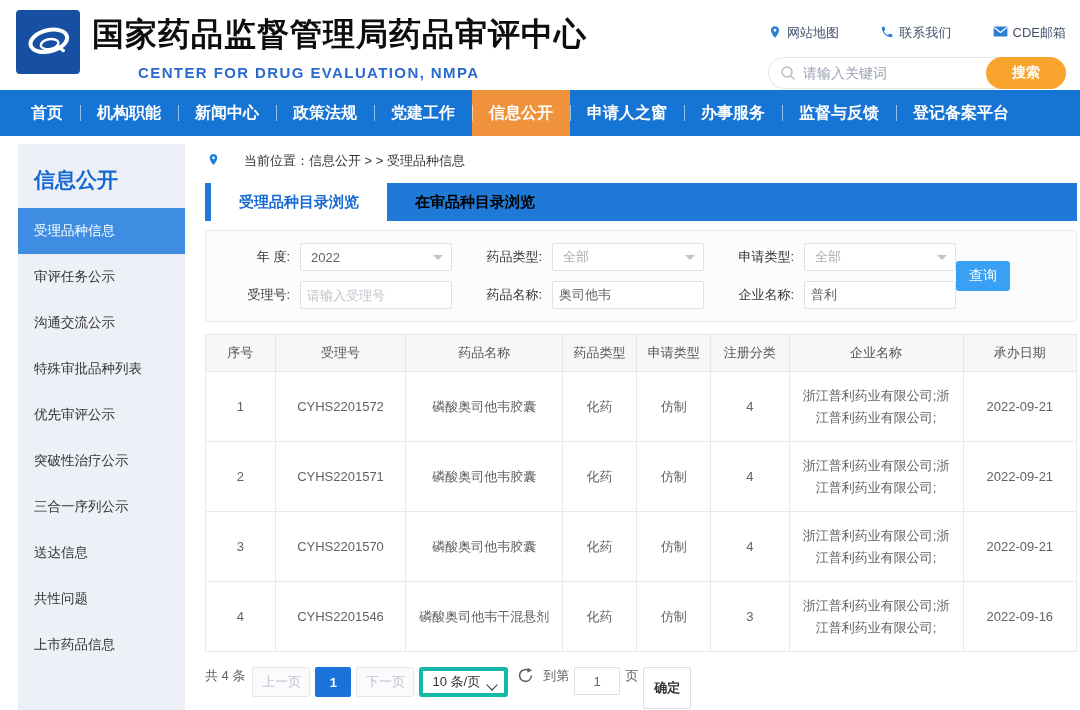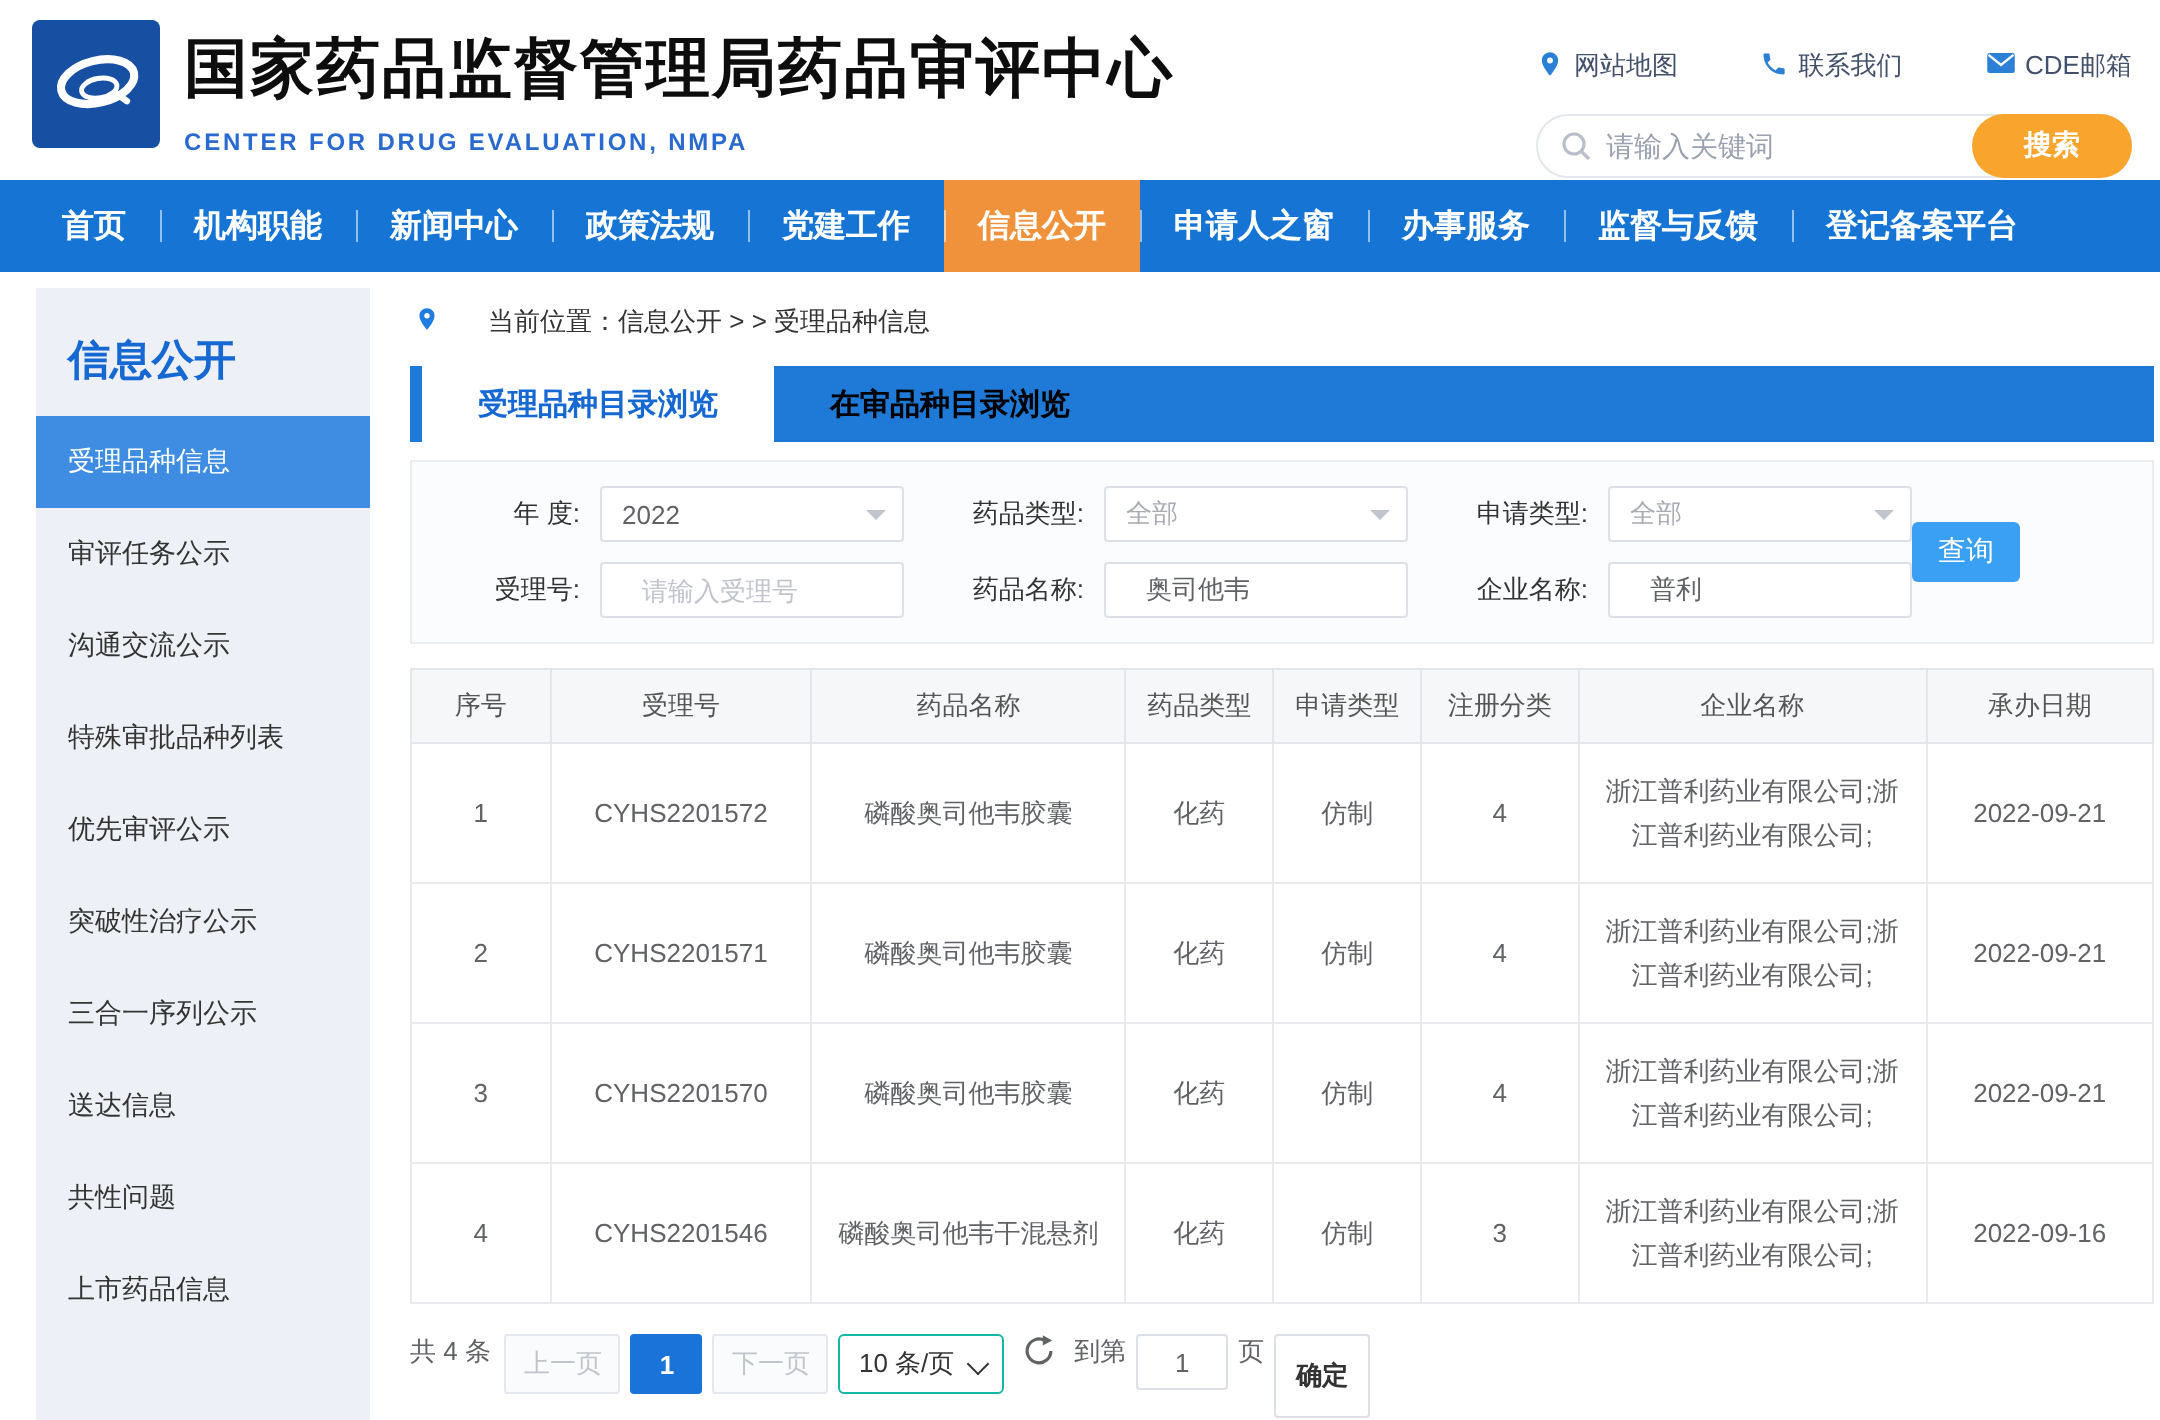--- a/index.html
+++ b/index.html
@@ -6,21 +6,21 @@
   body { background:#fff; }
   .page { width:1080px; height:710px; position:relative; overflow:hidden; background:#fff;
           font-family:"Liberation Sans","DejaVu Sans",sans-serif; }
 
   
   .topbar { height:90px; position:relative; background:#fff; }
   .logo { position:absolute; left:16px; top:10px; width:64px; height:64px; background:#174fa2;
           border-radius:4px; display:flex; align-items:center; justify-content:center; cursor:pointer; }
   .titles { position:absolute; left:92px; top:13px; }
   .title-cn { font-size:32px; font-weight:bold; color:#0d0d0d; letter-spacing:1px; }
-  .title-en { font-size:12px; font-weight:bold; color:#2a6ad0; letter-spacing:1.4px; margin-top:7px; }
+  .title-en { font-size:15px; font-weight:bold; color:#2a6ad0; letter-spacing:1.4px; margin-top:7px;margin-left:46px; }
   .top-right { position:absolute; right:14px; top:24px; width:298px; }
   .quick-links { display:flex; justify-content:space-between; margin-bottom:15px; }
   .qlink { display:flex; align-items:center; gap:5px; font-size:13px; color:#43506c; cursor:pointer; white-space:nowrap; }
   .search { position:relative; height:32px; }
   .search input { width:100%; height:32px; border:1px solid #e3e6ec; border-radius:16px;
                   padding:0 92px 0 34px; font-size:14px; color:#333; outline:none; }
   .search input::placeholder { color:#9aa2b1; }
   .mag { position:absolute; left:12px; top:8px; }
   .search-btn { position:absolute; right:0; top:0; height:32px; width:80px; border:none; border-radius:16px;
                 background:#f9a42c; color:#fff; font-size:14px; font-weight:bold; cursor:pointer; }
@@ -53,41 +53,41 @@
   .filters { margin-top:9px; border:1px solid #e9edf2; background:#fbfcfe; padding:12px 14px;
              display:flex; align-items:center; }
   .filter-grid { display:grid; grid-template-columns:repeat(3,auto); gap:10px 20px; }
   .field { display:flex; align-items:center; }
   .field .flabel { width:70px; text-align:right; font-size:13px; color:#333; margin-right:10px; white-space:nowrap; }
   .control { width:152px; height:28px; border:1px solid #dcdfe6; border-radius:2px; background:#fff; }
   .select { position:relative; display:flex; align-items:center; padding:0 24px 0 10px;
             font-size:13px; color:#606266; cursor:pointer; }
   .select.muted span { color:#a8abb2; }
   .caret { position:absolute; right:8px; top:11px; border:5px solid transparent; border-top-color:#c0c4cc; }
-  input.control { padding:0 20px; font-size:13px; color:#606266; outline:none; }
+  input.control { padding:0 6px; font-size:13px; color:#606266; outline:none; }
   input.control::placeholder { color:#c0c4cc; }
   .query-btn { width:54px; height:30px; background:#3aa0f3; color:#fff; border:none; border-radius:3px;
                font-size:14px; cursor:pointer; margin:0 52px 0 auto; }
 
   
   table { width:100%; border-collapse:collapse; table-layout:fixed; margin-top:12px; }
   th { background:#f6f7f9; border:1px solid #e3e6ea; font-size:13px; color:#555; font-weight:normal;
        height:37px; }
   td { border:1px solid #e8eaee; font-size:13px; color:#606266; text-align:center; height:70px;
        padding:6px 10px; line-height:1.65; word-break:break-all; }
 
   
   .pagination { display:flex; align-items:flex-start; gap:5px; margin-top:15px; font-size:13px;
                 color:#606266; padding-bottom:12px; }
   .pg-total { margin-right:2px; white-space:nowrap; }
   .pg-btn { height:30px; min-width:58px; border:1px solid #e4e7ed; background:#fafbfc; color:#c0c4cc;
             display:flex; align-items:center; justify-content:center; border-radius:2px; cursor:default; }
   .pg-num { height:30px; min-width:36px; background:#1a73d9; color:#fff; display:flex; align-items:center;
             justify-content:center; border-radius:2px; font-weight:bold; cursor:pointer; }
-  .pg-size { height:30px; border:1px solid #14b8a6; border-radius:3px; display:flex; align-items:center;
+  .pg-size { height:30px; border:4px solid #14b8a6; border-radius:3px; display:flex; align-items:center;
              padding:0 24px 0 9px; position:relative; color:#333; background:#fff; cursor:pointer; white-space:nowrap; }
   .pg-size::after { content:""; position:absolute; right:8px; top:10px; width:7px; height:7px;
                     border-right:1.6px solid #333; border-bottom:1.6px solid #333; transform:rotate(45deg); }
   .refresh { display:flex; align-items:center; margin:0 4px; cursor:pointer; }
   .goto-input { width:46px; height:28px; border:1px solid #dcdfe6; border-radius:2px; text-align:center;
                 font-size:13px; color:#606266; outline:none; }
   .confirm-btn { height:42px; width:48px; border:1px solid #dcdfe6; background:#fff; border-radius:2px;
                  font-size:13px; color:#333; cursor:pointer; font-weight:bold; }
 </style>
 </head>

